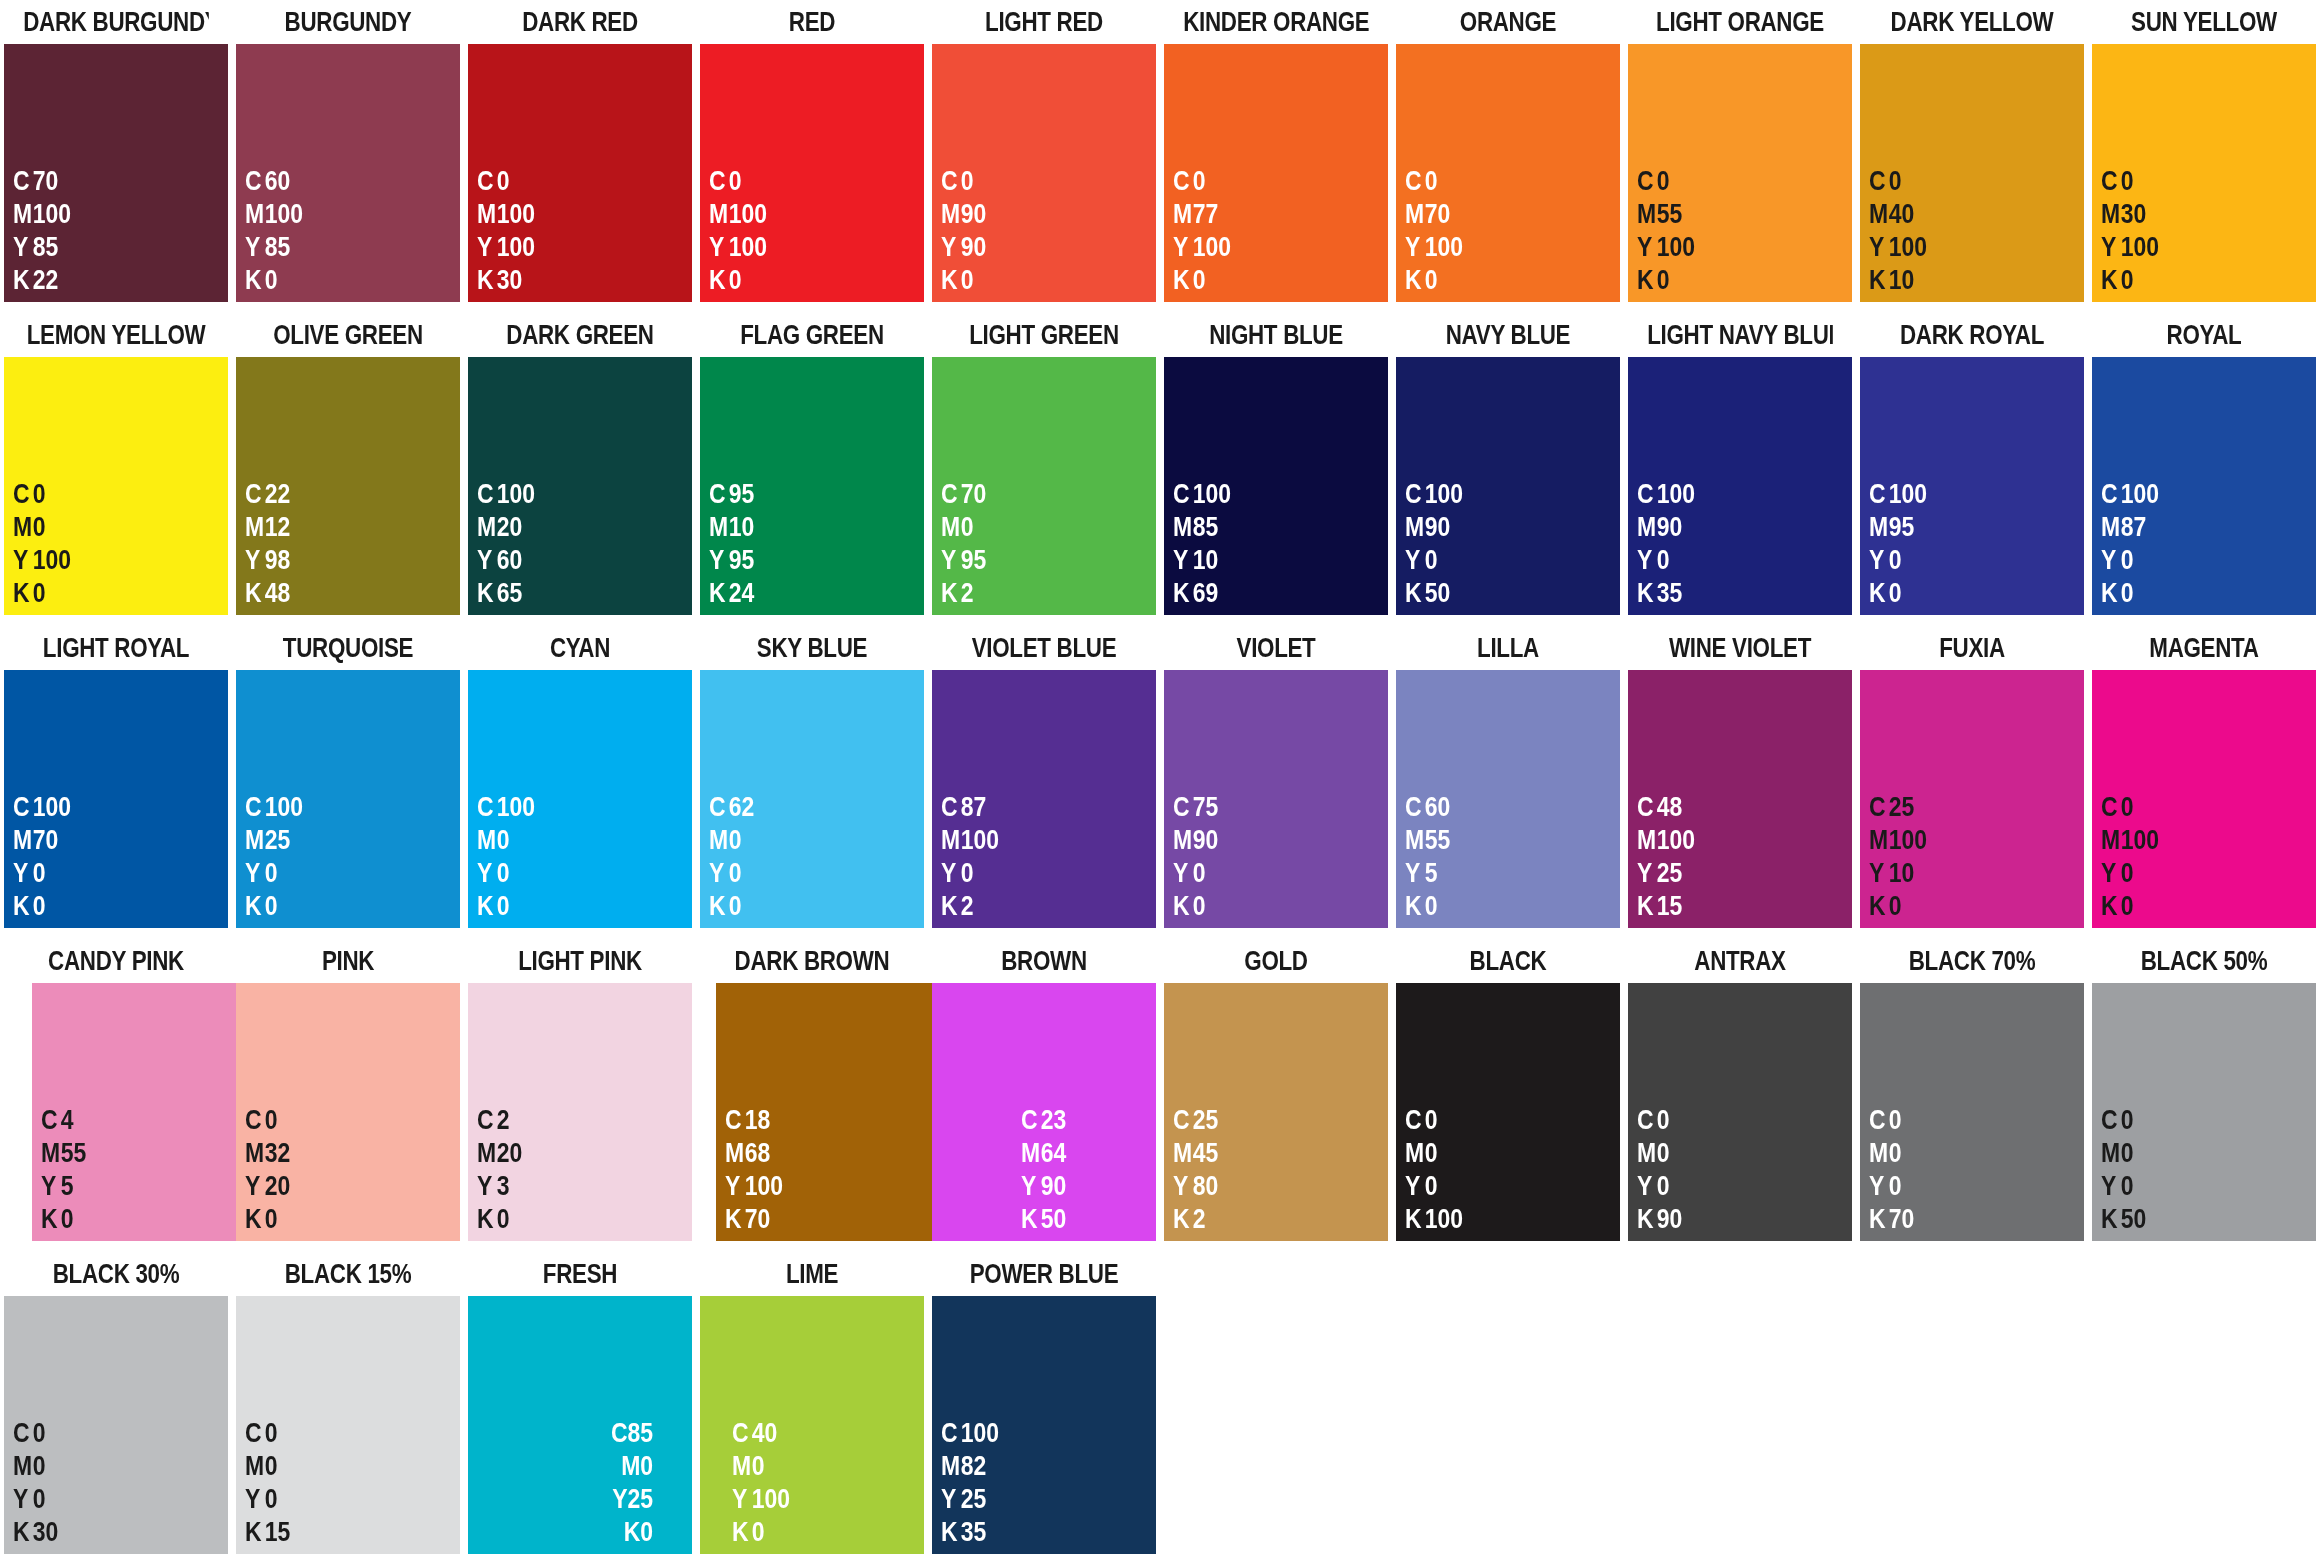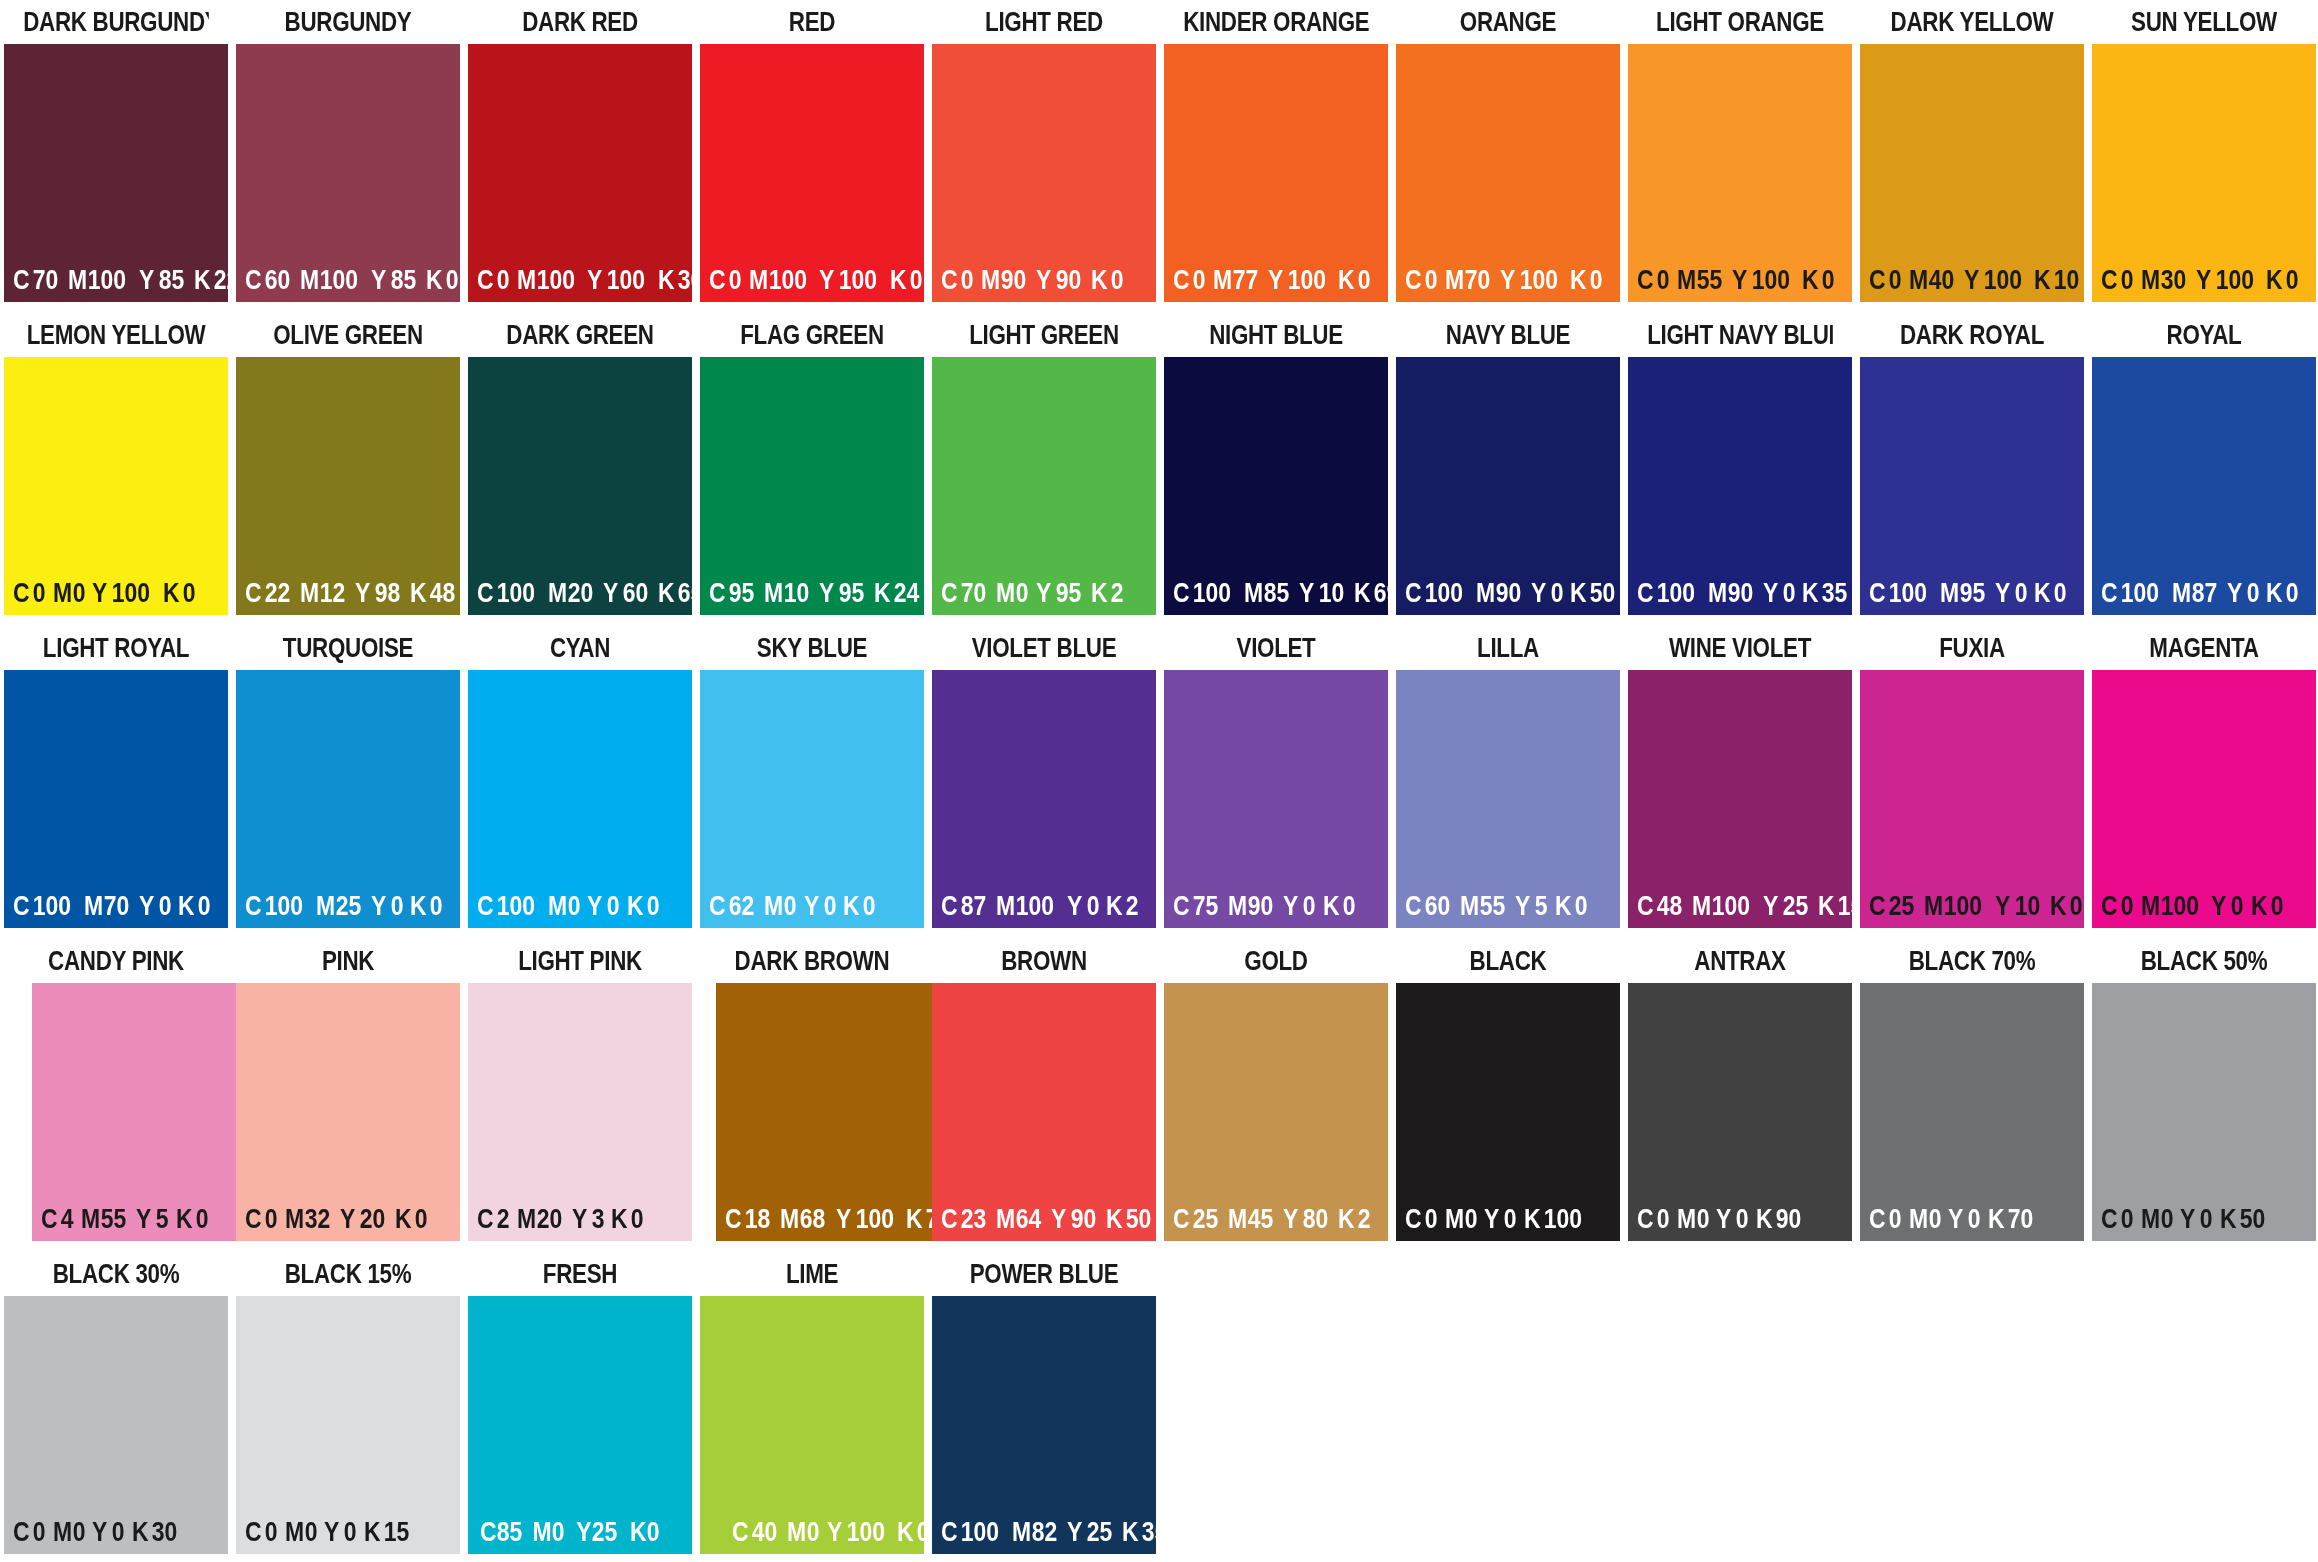--- a/index.html
+++ b/index.html
@@ -61,21 +61,21 @@
     position: relative;
     display: flex;
     flex-direction: column;
     justify-content: flex-end;
     padding-bottom: 5.6px;
   }
 
   .cmyk-list {
     padding-left: 9.3px;
     display: flex;
-    flex-direction: row;
+    flex-direction: column;
   }
 
   .cmyk-line {
     font-size: 28px;
     font-weight: bold;
     line-height: 33px;
     letter-spacing: 0px;
     white-space: nowrap;
     font-family: "Liberation Sans", "DejaVu Sans", sans-serif;
     transform: scaleX(0.82);
@@ -470,21 +470,21 @@
           <div class="cmyk-list">
             <div class="cmyk-line"><span class="chan">C</span><span class="val">18</span></div>
             <div class="cmyk-line"><span class="chan">M</span><span class="val">68</span></div>
             <div class="cmyk-line"><span class="chan">Y</span><span class="val">100</span></div>
             <div class="cmyk-line"><span class="chan">K</span><span class="val">70</span></div>
           </div>
         </div>
       </div>
       <div class="swatch-cell">
         <div class="swatch-label">BROWN</div>
-        <div class="swatch-block ink-light" style="background-color: #ef4444;">
+        <div class="swatch-block ink-light" style="background-color: #d946ef; align-items: center;">
           <div class="cmyk-list">
             <div class="cmyk-line"><span class="chan">C</span><span class="val">23</span></div>
             <div class="cmyk-line"><span class="chan">M</span><span class="val">64</span></div>
             <div class="cmyk-line"><span class="chan">Y</span><span class="val">90</span></div>
             <div class="cmyk-line"><span class="chan">K</span><span class="val">50</span></div>
           </div>
         </div>
       </div>
       <div class="swatch-cell">
         <div class="swatch-label">GOLD</div>

